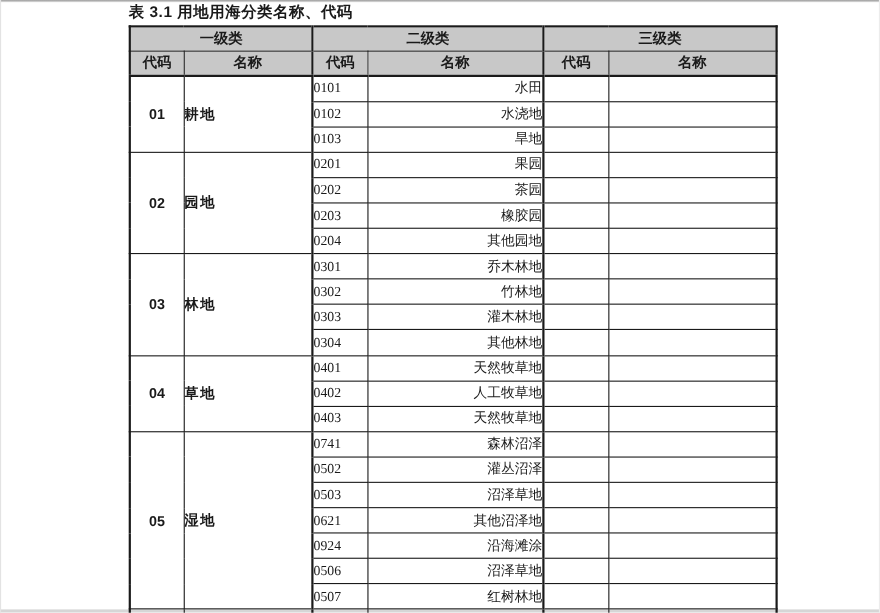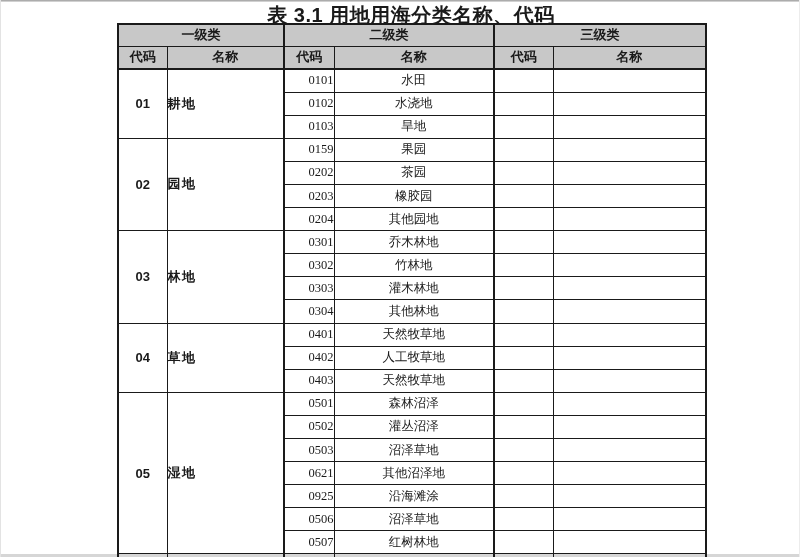--- a/index.html
+++ b/index.html
@@ -13,22 +13,21 @@
   }
   .edge-top    { position:absolute; top:0; left:0; width:800px; height:2px;
                  background: linear-gradient(#9a9a9a, #e2e2e2); }
   .edge-bottom { position:absolute; bottom:0; left:0; width:800px; height:3px;
                  background: #d6d6d6; }
   .edge-left   { position:absolute; top:0; left:0; width:1px; height:557px; background:#e3e3e3; }
   .edge-right  { position:absolute; top:0; right:0; width:1px; height:557px; background:#ececec; }
 
   .doc-title {
     position: absolute; top: 2px; left: 117px; width: 588px;
-    text-align: center;
-    font-size: 20px; font-weight: bold;
+    font-size: 14px; font-weight: bold;
     letter-spacing: 0.5px;
     white-space: nowrap;
   }
 
   table.cls-table {
     position: absolute; top: 23px; left: 117px;
     width: 588px;
     border-collapse: collapse;
     table-layout: fixed;
     border: 2px solid var(--border-color, #1a1a1a);
@@ -48,25 +47,25 @@
   tr.h1 { height: 22px; }
   tr.h2 { height: 23px; }
   tr.h2 th { border-bottom: 2px solid var(--border-color, #1a1a1a); }
   tbody tr { height: 23.1px; }
 
   .gb { border-left: 2px solid var(--border-color, #1a1a1a) !important; margin-left: 21px; }
 
   .code-l1 { text-align: center; font-weight: bold; font-size: 13px; }
   .name-l1 { font-weight: bold; font-size: 13px; padding-left: 13px;
              letter-spacing: 1.5px; text-align: left; margin-left: 40px; }
-  .code-l2 { text-align: right;
+  .code-l2 { text-align: left;
              font-family: "Liberation Serif", "DejaVu Serif", serif;
              font-size: 12.5px; }
   .name-l2 { font-family: "Liberation Serif", "DejaVu Serif", serif;
-             font-size: 12.5px; padding-left: 9px; text-align: center; }
+             font-size: 12.5px; padding-left: 9px; text-align: right; }
   .code-l3, .name-l3 { font-size: 12.5px; }
 </style>
 </head>
 <body>
 
 <div class="edge-top"></div>
 <div class="edge-bottom"></div>
 <div class="edge-left"></div>
 <div class="edge-right"></div>
 
@@ -113,21 +112,21 @@
       </tr>
       <tr>
         <td class="code-l2 gb">0103</td>
         <td class="name-l2">旱地</td>
         <td class="code-l3 gb"></td>
         <td class="name-l3"></td>
       </tr>
       <tr>
         <td class="code-l1" rowspan="4">02</td>
         <td class="name-l1" rowspan="4">园地</td>
-        <td class="code-l2 gb">0159</td>
+        <td class="code-l2 gb">0201</td>
         <td class="name-l2">果园</td>
         <td class="code-l3 gb"></td>
         <td class="name-l3"></td>
       </tr>
       <tr>
         <td class="code-l2 gb">0202</td>
         <td class="name-l2">茶园</td>
         <td class="code-l3 gb"></td>
         <td class="name-l3"></td>
       </tr>
@@ -185,21 +184,21 @@
       </tr>
       <tr>
         <td class="code-l2 gb">0403</td>
         <td class="name-l2">天然牧草地</td>
         <td class="code-l3 gb"></td>
         <td class="name-l3"></td>
       </tr>
       <tr>
         <td class="code-l1" rowspan="7">05</td>
         <td class="name-l1" rowspan="7">湿地</td>
-        <td class="code-l2 gb">0501</td>
+        <td class="code-l2 gb">0741</td>
         <td class="name-l2">森林沼泽</td>
         <td class="code-l3 gb"></td>
         <td class="name-l3"></td>
       </tr>
       <tr>
         <td class="code-l2 gb">0502</td>
         <td class="name-l2">灌丛沼泽</td>
         <td class="code-l3 gb"></td>
         <td class="name-l3"></td>
       </tr>
@@ -209,21 +208,21 @@
         <td class="code-l3 gb"></td>
         <td class="name-l3"></td>
       </tr>
       <tr>
         <td class="code-l2 gb">0621</td>
         <td class="name-l2">其他沼泽地</td>
         <td class="code-l3 gb"></td>
         <td class="name-l3"></td>
       </tr>
       <tr>
-        <td class="code-l2 gb">0925</td>
+        <td class="code-l2 gb">0924</td>
         <td class="name-l2">沿海滩涂</td>
         <td class="code-l3 gb"></td>
         <td class="name-l3"></td>
       </tr>
       <tr>
         <td class="code-l2 gb">0506</td>
         <td class="name-l2">沼泽草地</td>
         <td class="code-l3 gb"></td>
         <td class="name-l3"></td>
       </tr>

